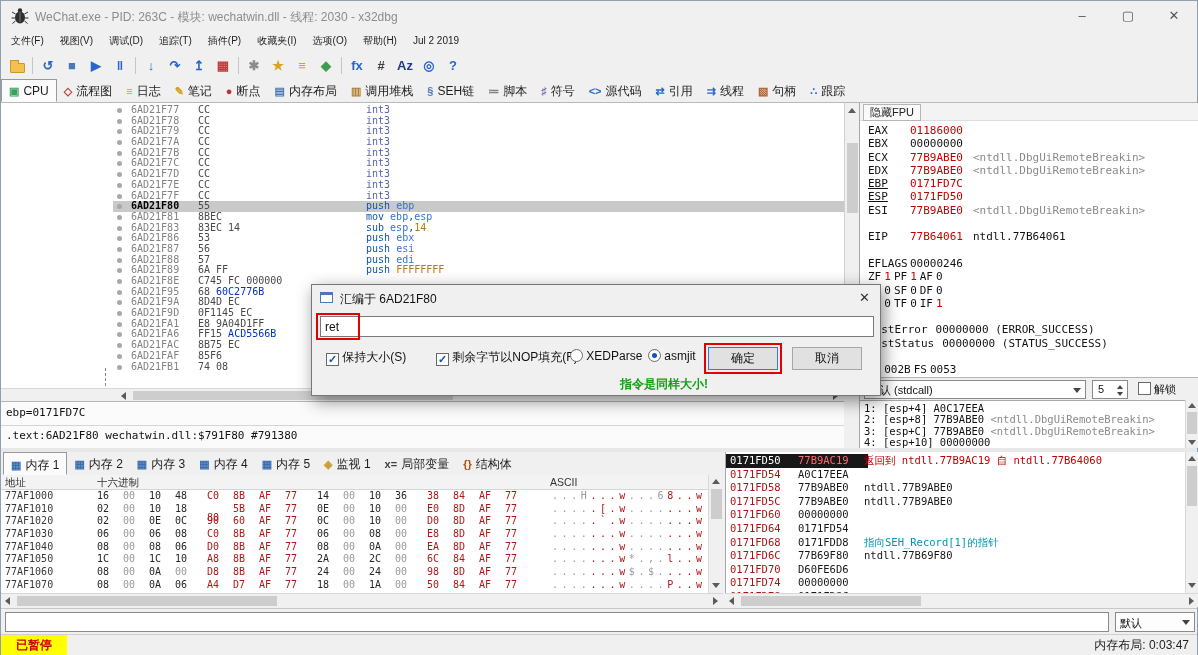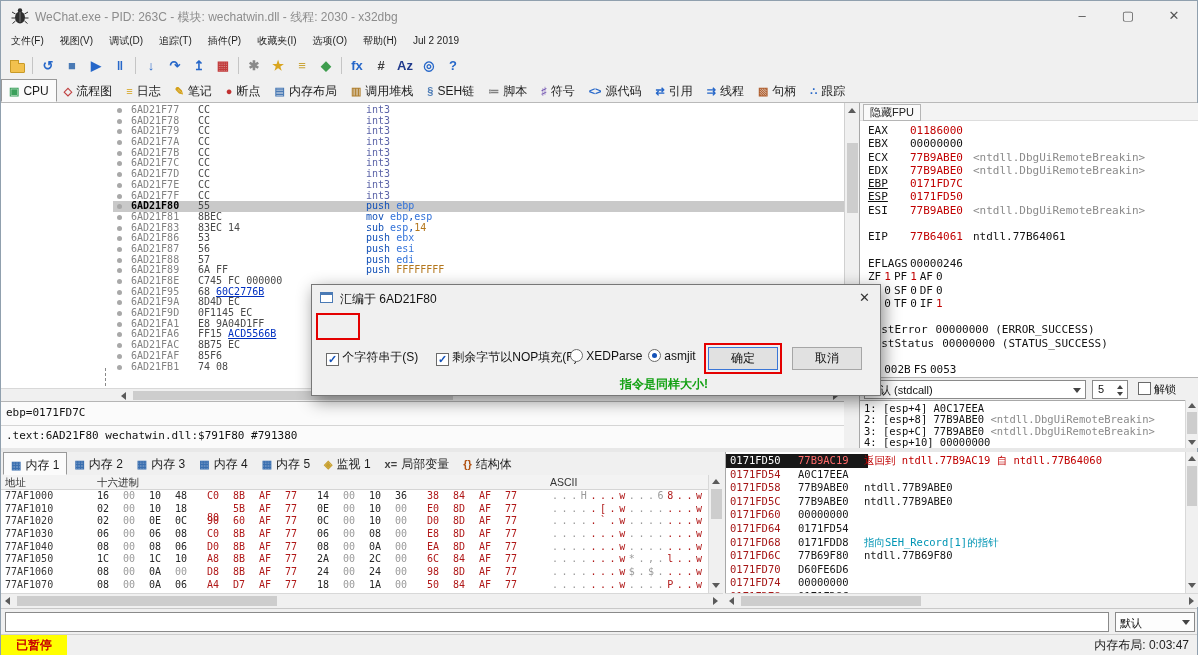--- a/index.html
+++ b/index.html
@@ -37,21 +37,21 @@
 #disasm{position:absolute;left:0;top:102px;width:843px;height:285px;background:#fff;overflow:hidden}
 #disasm-rows{position:absolute;left:0;top:2px;width:100%}
 .drow{position:relative;height:10.7px;font-size:10px;line-height:10.7px;white-space:pre}
 .drow.sel{background:linear-gradient(90deg,#fff 112px,#c9c9c9 112px)}
 .dot{position:absolute;left:116px;top:3px;width:5px;height:5px;border-radius:50%;background:#a8a8a8}
 .da{position:absolute;left:130px;color:#828282}
 .drow.sel .da{color:#000;font-weight:bold}
 .db{position:absolute;left:197px;color:#4a4a4a}
 .dd{position:absolute;left:365px}
 .c-mn{color:#1452b8}.c-p{color:#1452b8}.c-reg{color:#3272d9}.c-imm{color:#b3761c}.c-i3{color:#5c64a8}
-.blink{color:#0030c0;text-decoration:underline}
+.blink{color:#0030c0;}
 #jline-v{position:absolute;left:104px;top:265px;height:118px;border-left:1px dashed #888}
 
 
 .sb{position:absolute;background:#f0f0f0}
 .thumb{position:absolute;background:#cdcdcd}
 .aru,.ard,.arl,.arr{position:absolute;width:0;height:0}
 .aru{border-left:4px solid transparent;border-right:4px solid transparent;border-bottom:5px solid #5a5a5a}
 .ard{border-left:4px solid transparent;border-right:4px solid transparent;border-top:5px solid #5a5a5a}
 .arl{border-top:4px solid transparent;border-bottom:4px solid transparent;border-right:5px solid #5a5a5a}
 .arr{border-top:4px solid transparent;border-bottom:4px solid transparent;border-left:5px solid #5a5a5a}
@@ -650,24 +650,25 @@
 
   <div id="statusbar">
     <span id="status-state">已暂停</span>
     <span id="status-time">内存布局: 0:03:47</span>
   </div>
 
   <div id="dialog">
     <div id="dlg-ico"></div>
     <span id="dlg-title-text">汇编于 6AD21F80</span>
     <span id="dlg-close">✕</span>
+    <input id="dlg-input" value="ret" style="">
     <div class="anno" id="anno-input"></div>
     <label id="dlg-cb1" class="dlg-lbl">
       <span class="cb">✓</span>
-      <span>个字符串于(S)</span>
+      <span>保持大小(S)</span>
     </label>
     <label id="dlg-cb2" class="dlg-lbl">
       <span class="cb">✓</span>
       <span>剩余字节以NOP填充(F)</span>
     </label>
     <label id="dlg-rb1" class="dlg-lbl">
       <span class="rb"></span>
       <span>XEDParse</span>
     </label>
     <label id="dlg-rb2" class="dlg-lbl">

